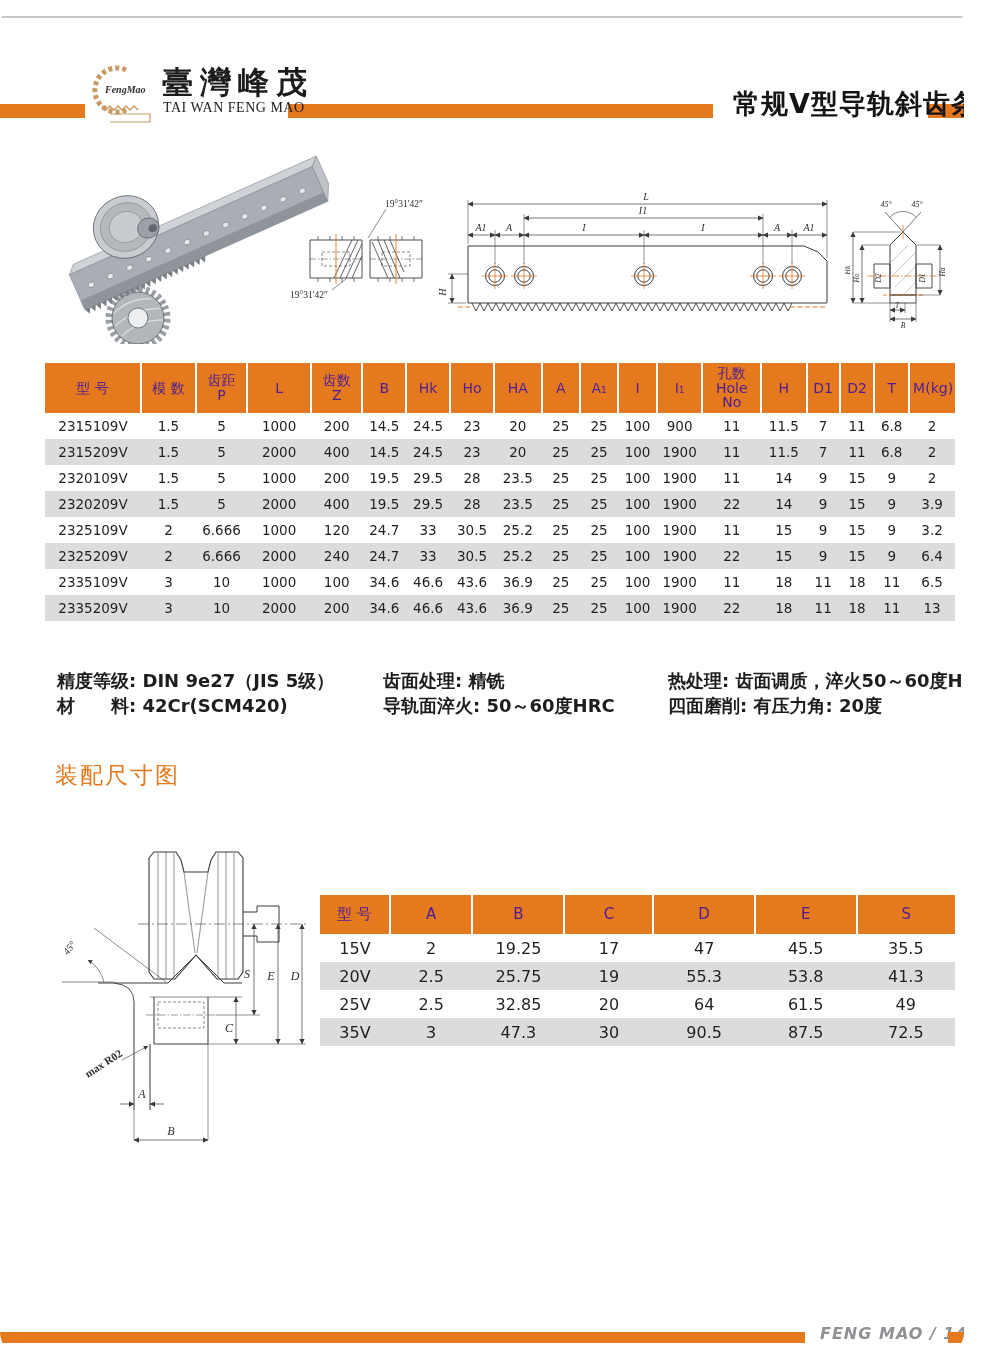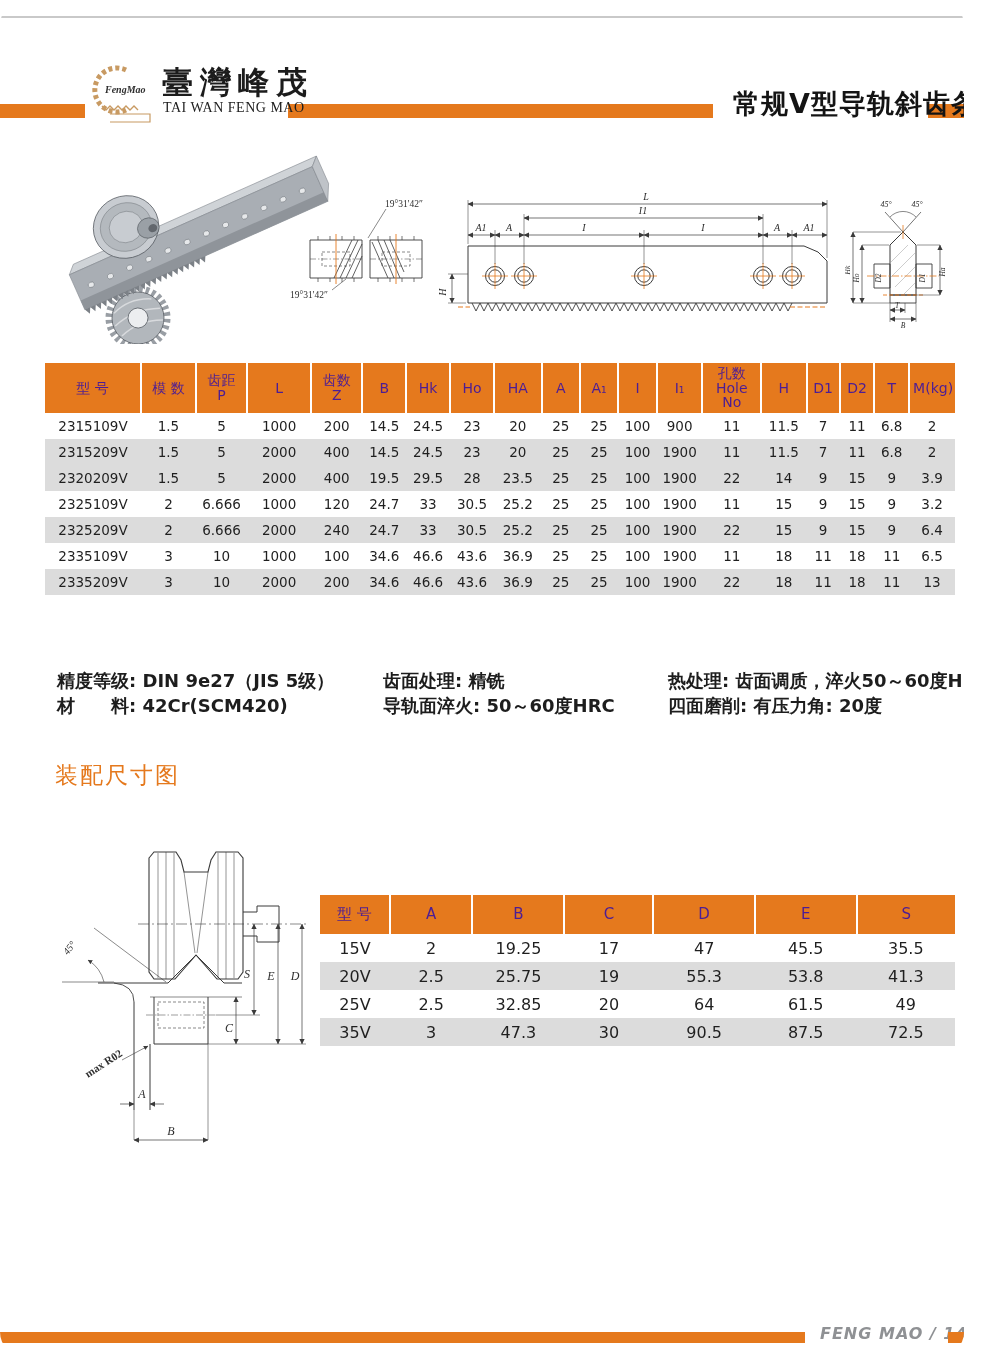--- a/index.html
+++ b/index.html
@@ -374,20 +374,41 @@
             <td>25</td>
             <td>100</td>
             <td>1900</td>
             <td>11</td>
             <td>11.5</td>
             <td>7</td>
             <td>11</td>
             <td>6.8</td>
             <td>2</td>
           </tr>
+          <tr>
+            <td>2320109V</td>
+            <td>1.5</td>
+            <td>5</td>
+            <td>1000</td>
+            <td>200</td>
+            <td>19.5</td>
+            <td>29.5</td>
+            <td>28</td>
+            <td>23.5</td>
+            <td>25</td>
+            <td>25</td>
+            <td>100</td>
+            <td>1900</td>
+            <td>11</td>
+            <td>14</td>
+            <td>9</td>
+            <td>15</td>
+            <td>9</td>
+            <td>2</td>
+          </tr>
           <tr class="alt">
             <td>2320209V</td>
             <td>1.5</td>
             <td>5</td>
             <td>2000</td>
             <td>400</td>
             <td>19.5</td>
             <td>29.5</td>
             <td>28</td>
             <td>23.5</td>

